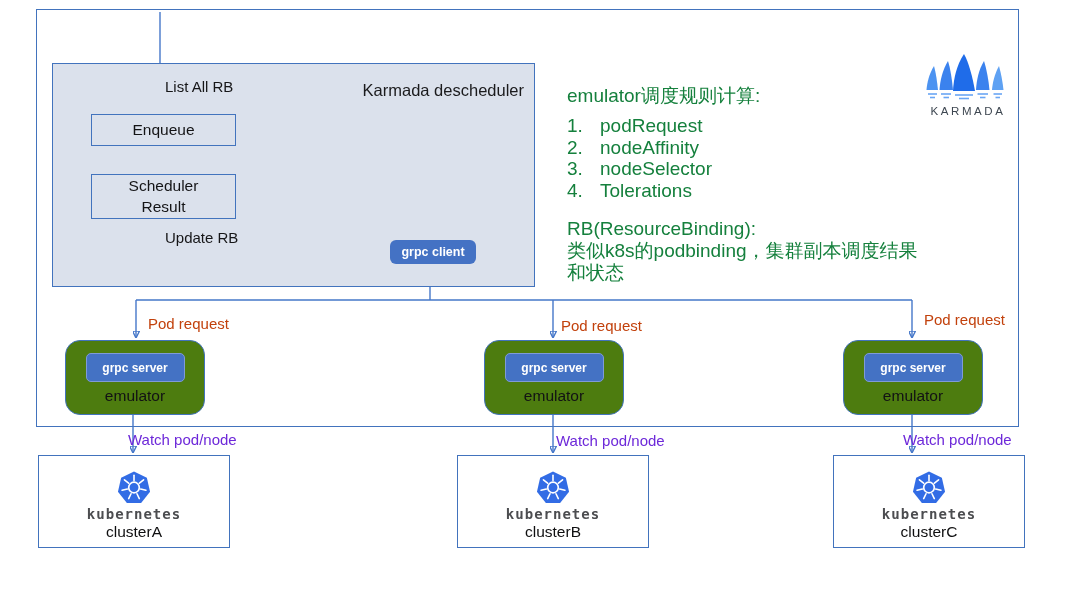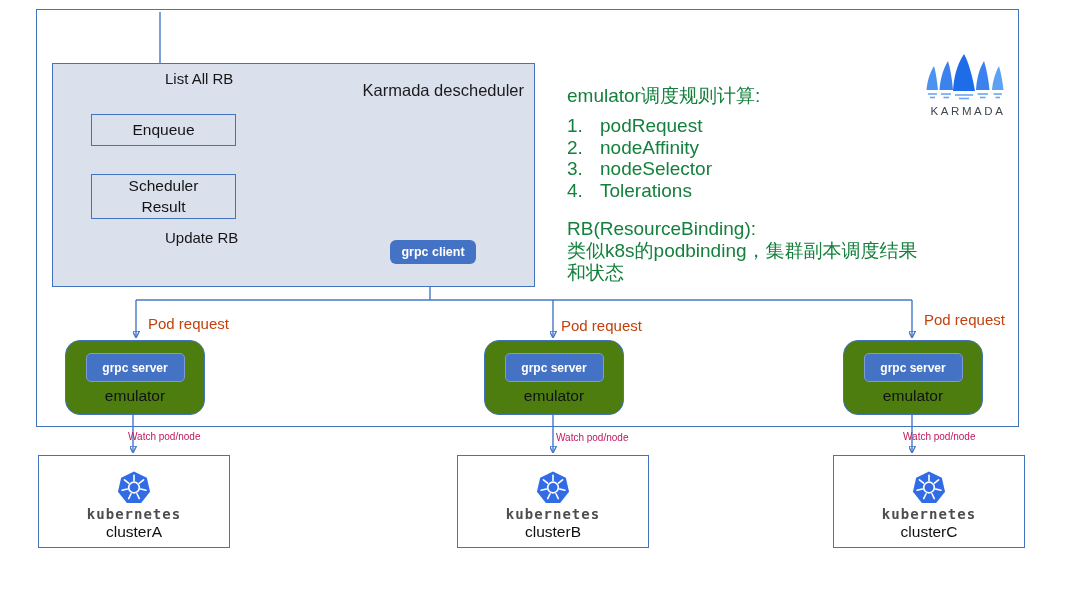--- a/index.html
+++ b/index.html
@@ -10,21 +10,21 @@
   .abs{position:absolute;}
   
   svg.connectors{position:absolute;left:0;top:0;width:1067px;height:600px;pointer-events:none;}
   svg.connectors path{fill:none;stroke:#4577c9;stroke-width:1.4;}
   
   .outer-box{left:36px;top:9px;width:981px;height:416px;border:1.6px solid #4273bd;background:transparent;}
   
   .panel{left:52px;top:63px;width:481px;height:222px;background:#dbe1ec;border:1.3px solid #4273bd;}
   .panel-title{position:absolute;right:10px;top:17px;font-size:16.5px;color:#1b1b1d;}
   .flow-lbl{position:absolute;font-size:15px;color:#161618;}
-  .lbl-listrb{left:112px;top:6px;text-align:center;}
+  .lbl-listrb{left:112px;top:14px;text-align:center;}
   .lbl-updaterb{left:112px;top:165px;}
   .mini-box{position:absolute;left:38px;width:143px;border:1.3px solid #4273bd;background:transparent;
     display:flex;align-items:center;justify-content:center;text-align:center;font-size:15.5px;color:#141416;}
   .mini-enqueue{top:50px;height:30px;}
   .mini-sched{top:110px;height:43px;line-height:1.3;}
   .pill{position:absolute;background:#4472c4;color:#fff;font-weight:bold;border-radius:6px;
     display:flex;align-items:center;justify-content:center;}
   .grpc-client{left:337px;top:176px;width:86px;height:24px;font-size:12.5px;}
   
   .pod-lbl{font-size:15px;color:#c2410c;}
@@ -33,21 +33,21 @@
   .pr-2{left:924px;top:311px;}
   
   .emulator{width:138px;height:73px;background:#4d7c0f;border:1.4px solid #4273bd;border-radius:15px;
     display:flex;flex-direction:column;align-items:center;}
   .em-0{left:65px;top:340px;}
   .em-1{left:484px;top:340px;}
   .em-2{left:843px;top:340px;}
   .grpc-server{position:static;margin-top:12px;width:97px;height:27px;font-size:12px;border:1.5px solid #7f9bd7;border-radius:5px;}
   .emu-name{margin-top:5px;font-size:15.5px;color:#121214;}
   
-  .watch-lbl{font-size:10px;color:#be185d;text-align:right;}
+  .watch-lbl{font-size:15px;color:#6d28d9;text-align:right;}
   .w-0{left:128px;top:431px;}
   .w-1{left:556px;top:432px;}
   .w-2{left:903px;top:431px;}
   
   .cluster{width:192px;height:93px;background:#fff;border:1.3px solid #4273bd;
     display:flex;flex-direction:column;align-items:center;justify-content:flex-end;padding-bottom:6px;box-sizing:border-box;}
   .cl-0{left:38px;top:455px;}
   .cl-1{left:457px;top:455px;}
   .cl-2{left:833px;top:455px;}
   .k8s-logo{margin-bottom:2px;}

